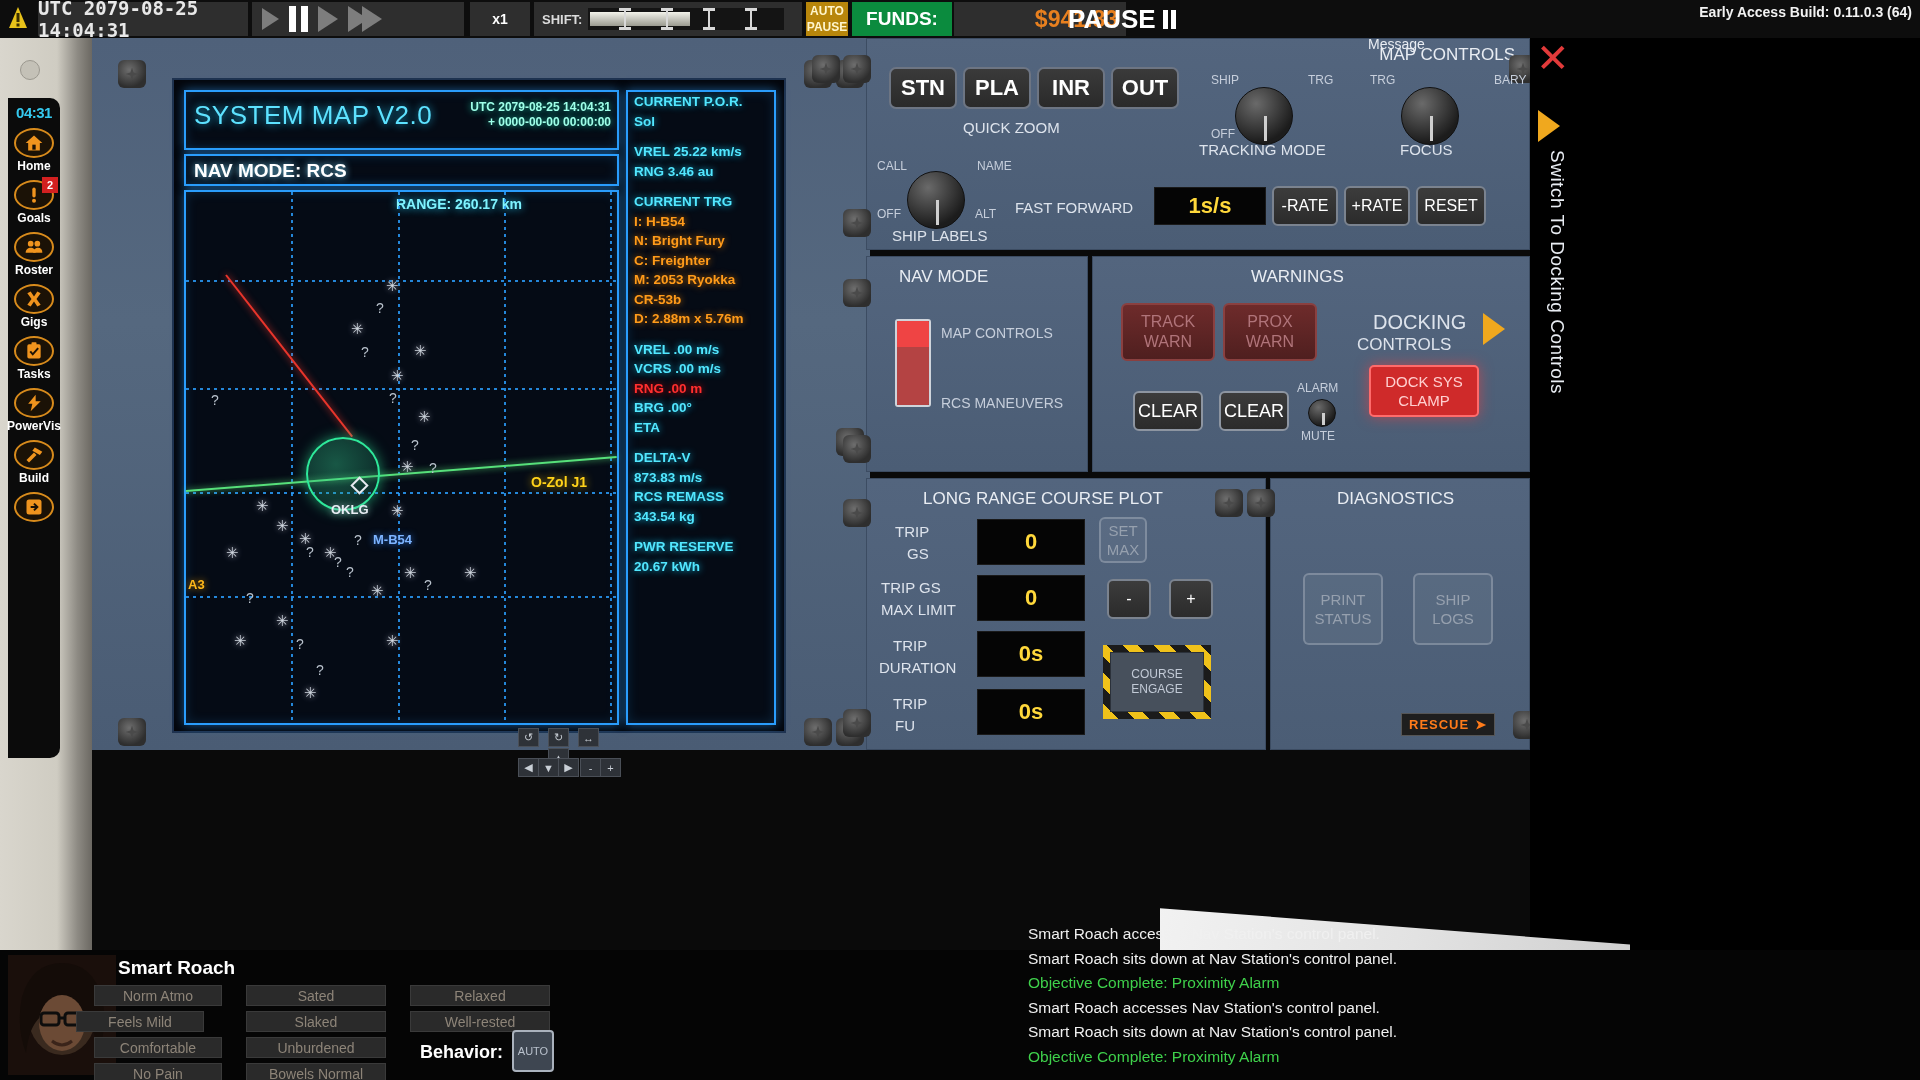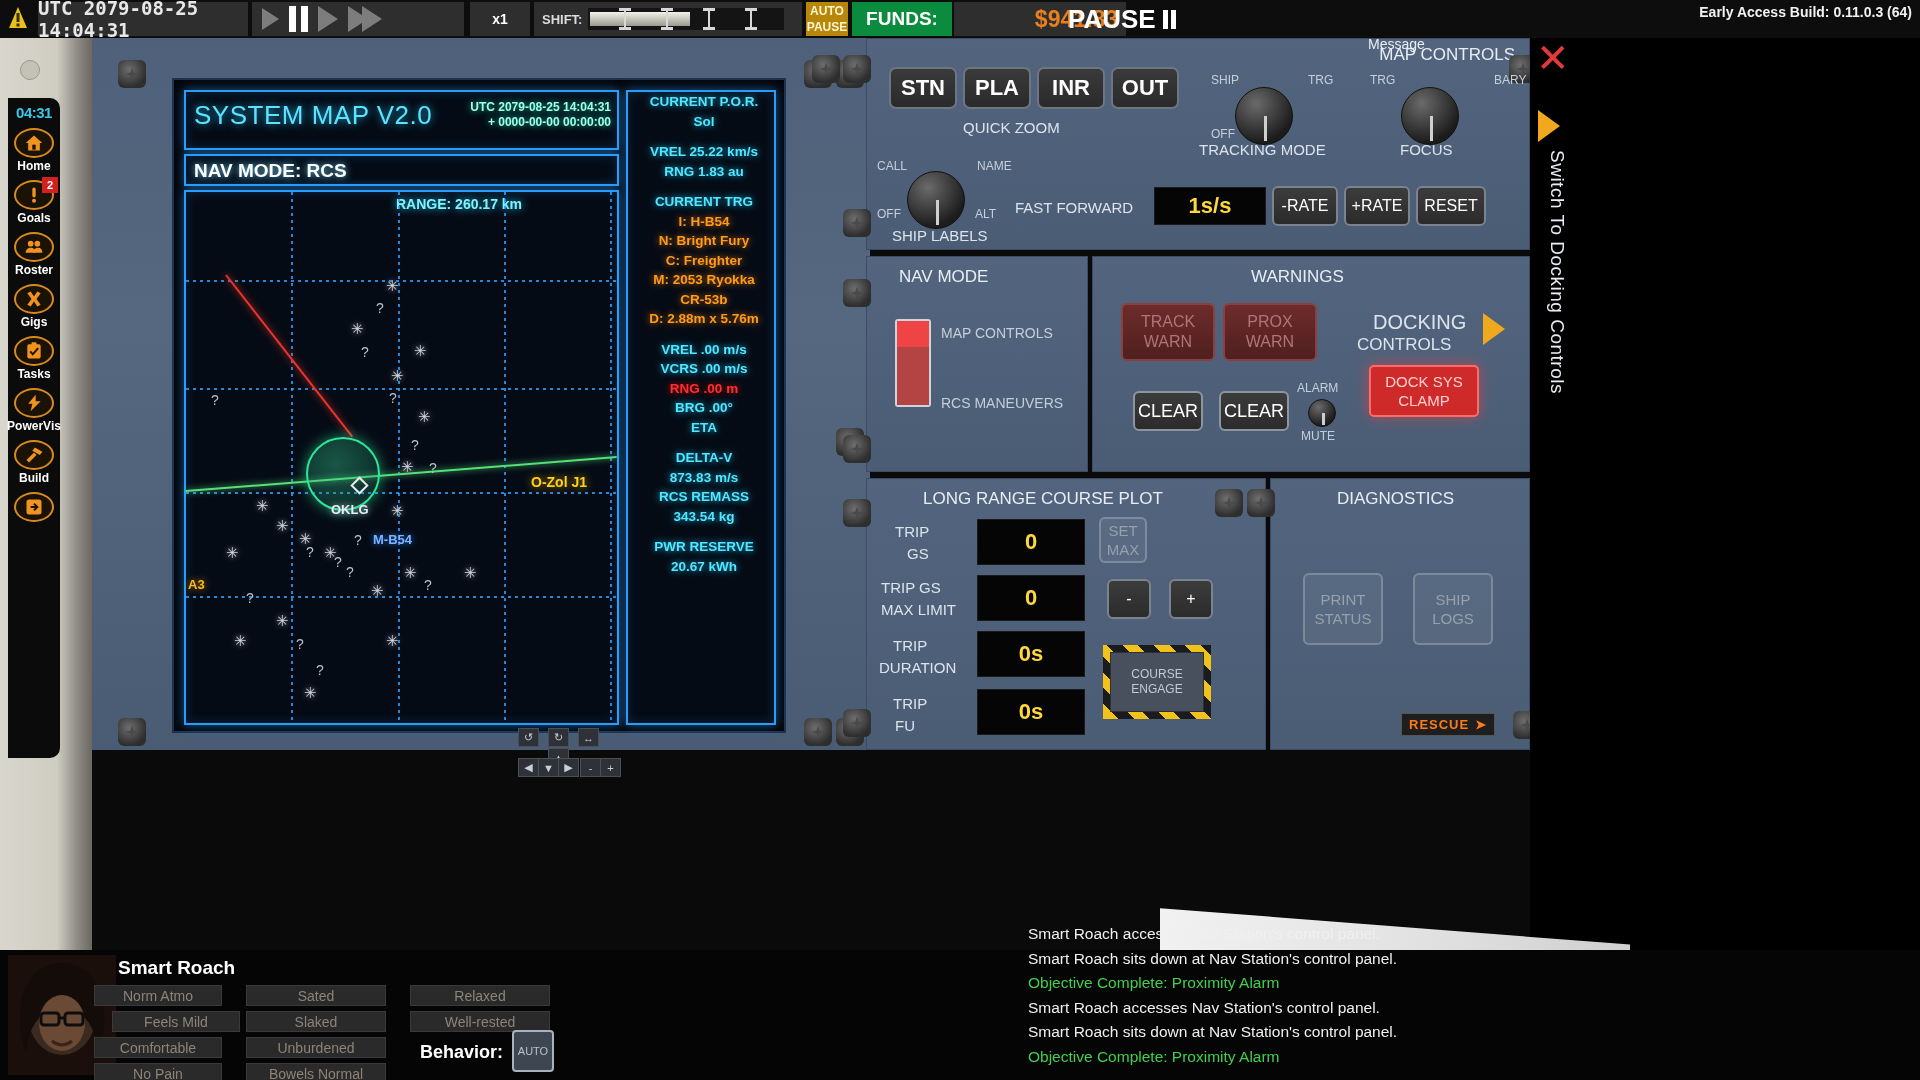--- a/index.html
+++ b/index.html
@@ -112,21 +112,21 @@
   .planet { position:absolute; width:74px; height:74px; border-radius:50%;
      border:2px solid #2ee89a; background:radial-gradient(circle at 40% 36%, rgba(60,230,160,.35), rgba(20,90,70,.25));
      box-shadow:0 0 14px rgba(46,232,154,.6); }
   .redline { position:absolute; height:2px; background:#e8352b; box-shadow:0 0 7px #e8352b; }
   .greenline { position:absolute; height:2px; background:#57e07a; box-shadow:0 0 6px #57e07a; }
   .maplbl { position:absolute; font-size:13px; font-weight:bold; }
   .diamond { position:absolute; width:13px; height:13px; border:2px solid #e6eaf0;
      transform:rotate(45deg); }
 
   .datarow { color:#52e7ff; font-size:13.5px; font-weight:bold; line-height:19.5px;
-     text-shadow:0 0 7px #12b5dd; padding-left:6px;text-align:center; }
+     text-shadow:0 0 7px #12b5dd; padding-left:6px; }
   .datarow.orange { color:#ff9b1a; text-shadow:0 0 7px #c96d00; }
   .datarow.red { color:#ff2f2f; text-shadow:0 0 7px #c40000; }
   .datagap { height:11px; }
 
   .padwrap { position:absolute; left:418px; top:690px; width:96px; height:52px; }
   .pad { position:absolute; width:21px; height:19px; background:#2e3238;
      border:1px solid #4a4f57; color:#c9cfd6; font-size:11px;
      display:flex; align-items:center; justify-content:center; }
 
   
@@ -428,21 +428,21 @@
           <div class="star" style="left:48px;top:440px">✳</div>
           <div class="star" style="left:200px;top:440px">✳</div>
         </div>
 
         <div class="neonbox nb-data">
           <div id="map-data-list">
               <div class="datarow">CURRENT P.O.R.</div>
               <div class="datarow">Sol</div>
               <div class="datagap"></div>
               <div class="datarow">VREL 25.22 km/s</div>
-              <div class="datarow">RNG 1.83 au</div>
+              <div class="datarow">RNG 3.46 au</div>
               <div class="datagap"></div>
               <div class="datarow">CURRENT TRG</div>
               <div class="datarow orange">I: H-B54</div>
               <div class="datarow orange">N: Bright Fury</div>
               <div class="datarow orange">C: Freighter</div>
               <div class="datarow orange">M: 2053 Ryokka</div>
               <div class="datarow orange">CR-53b</div>
               <div class="datarow orange">D: 2.88m x 5.76m</div>
               <div class="datagap"></div>
               <div class="datarow">VREL .00 m/s</div>
@@ -628,21 +628,21 @@
       <ellipse cx="54" cy="68" rx="23" ry="28" fill="#6b4a35"></ellipse>
       <rect x="33" y="58" width="18" height="12" rx="3" fill="none" stroke="#0d0d0d" stroke-width="3"></rect>
       <rect x="57" y="58" width="18" height="12" rx="3" fill="none" stroke="#0d0d0d" stroke-width="3"></rect>
       <line x1="51" y1="63" x2="57" y2="63" stroke="#0d0d0d" stroke-width="3"></line>
       <path d="M44 86 q10 8 20 0" stroke="#3a241a" stroke-width="3" fill="none"></path>
     </svg>
   </div>
   <div class="charname">Smart Roach</div>
 
   <div class="stat" style="left:94px; top:985px; width:128px;">Norm Atmo</div>
-  <div class="stat" style="left:112px; top:1011px; width:128px;text-align:center;">Feels Mild</div>
+  <div class="stat" style="left:76px; top:1011px; width:128px;text-align:center;">Feels Mild</div>
   <div class="stat" style="left:94px; top:1037px; width:128px;">Comfortable</div>
   <div class="stat" style="left:94px; top:1063px; width:128px;">No Pain</div>
 
   <div class="stat" style="left:246px; top:985px; width:140px;">Sated</div>
   <div class="stat" style="left:246px; top:1011px; width:140px;">Slaked</div>
   <div class="stat" style="left:246px; top:1037px; width:140px;">Unburdened</div>
   <div class="stat" style="left:246px; top:1063px; width:140px;">Bowels Normal</div>
 
   <div class="stat" style="left:410px; top:985px; width:140px;">Relaxed</div>
   <div class="stat" style="left:410px; top:1011px; width:140px;">Well-rested</div>

